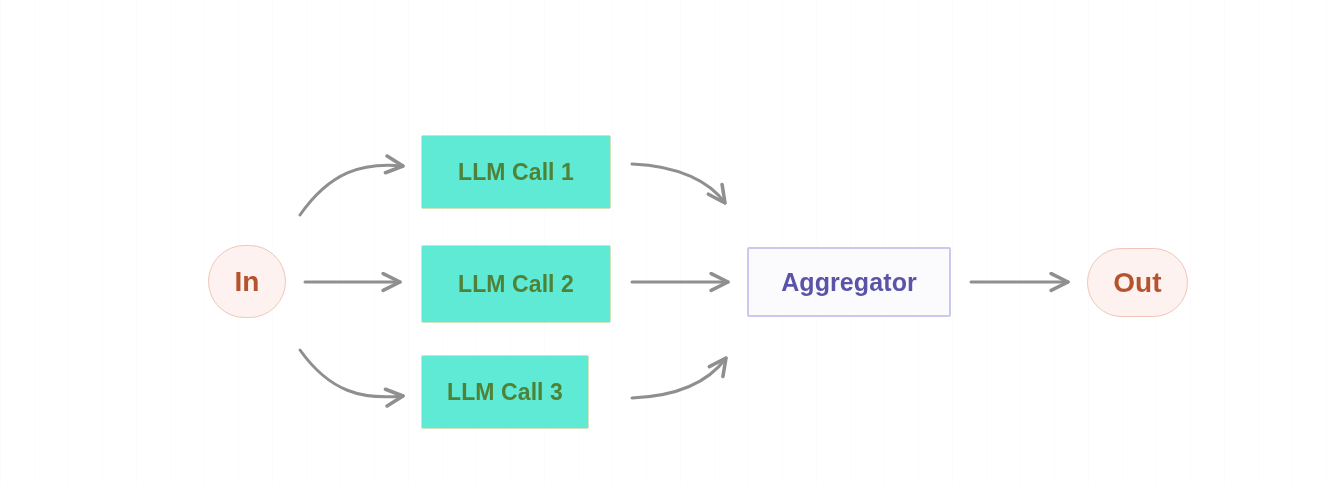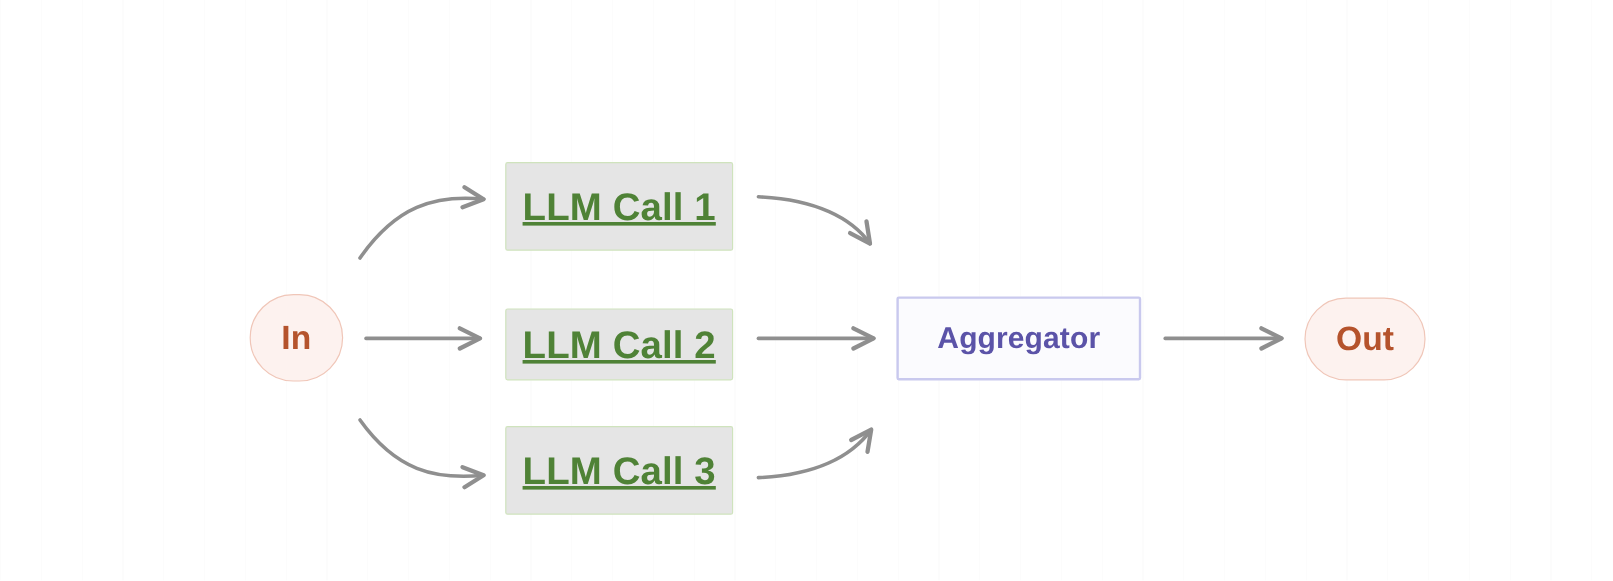--- a/index.html
+++ b/index.html
@@ -52,39 +52,38 @@
   
   .node-terminal {
     background: #fdf2ef;
     border: 1.6px solid #f0c6b8;
     color: #b5532c;
     border-radius: 999px;
     font-size: 28px;
   }
   
   .node-process {
-    background: #e5e5e5;
+    background: #5eead4;
     border: 1.6px solid #cfe3bd;
     color: #4f8236;
     border-radius: 2px;
-    font-size: 32px;
-    text-decoration: underline;
+    font-size: 23px;
   }
   
   .node-aggregator {
     background: #fbfbfe;
     border: 2px solid #c9c9ee;
     color: #5b53a8;
     border-radius: 2px;
     font-size: 25px;
   }
   #node-in    { left: 208px; top: 245px; width: 78px;  height: 73px; }
   #node-llm1  { left: 421px; top: 135px; width: 190px; height: 74px; }
-  #node-llm2  { left: 421px; top: 245px; width: 190px; height: 60px; margin-top: 12px; }
-  #node-llm3  { left: 421px; top: 355px; width: 190px; height: 74px; }
+  #node-llm2  { left: 421px; top: 245px; width: 190px; height: 78px; }
+  #node-llm3  { left: 421px; top: 355px; width: 168px; height: 74px; }
   #node-agg   { left: 747px; top: 247px; width: 204px; height: 70px; }
   #node-out   { left: 1087px; top: 248px; width: 101px; height: 69px; }
 </style>
 </head>
 <body>
 
 <div id="diagram-root">
 
   <div id="bg-texture"></div>
 

